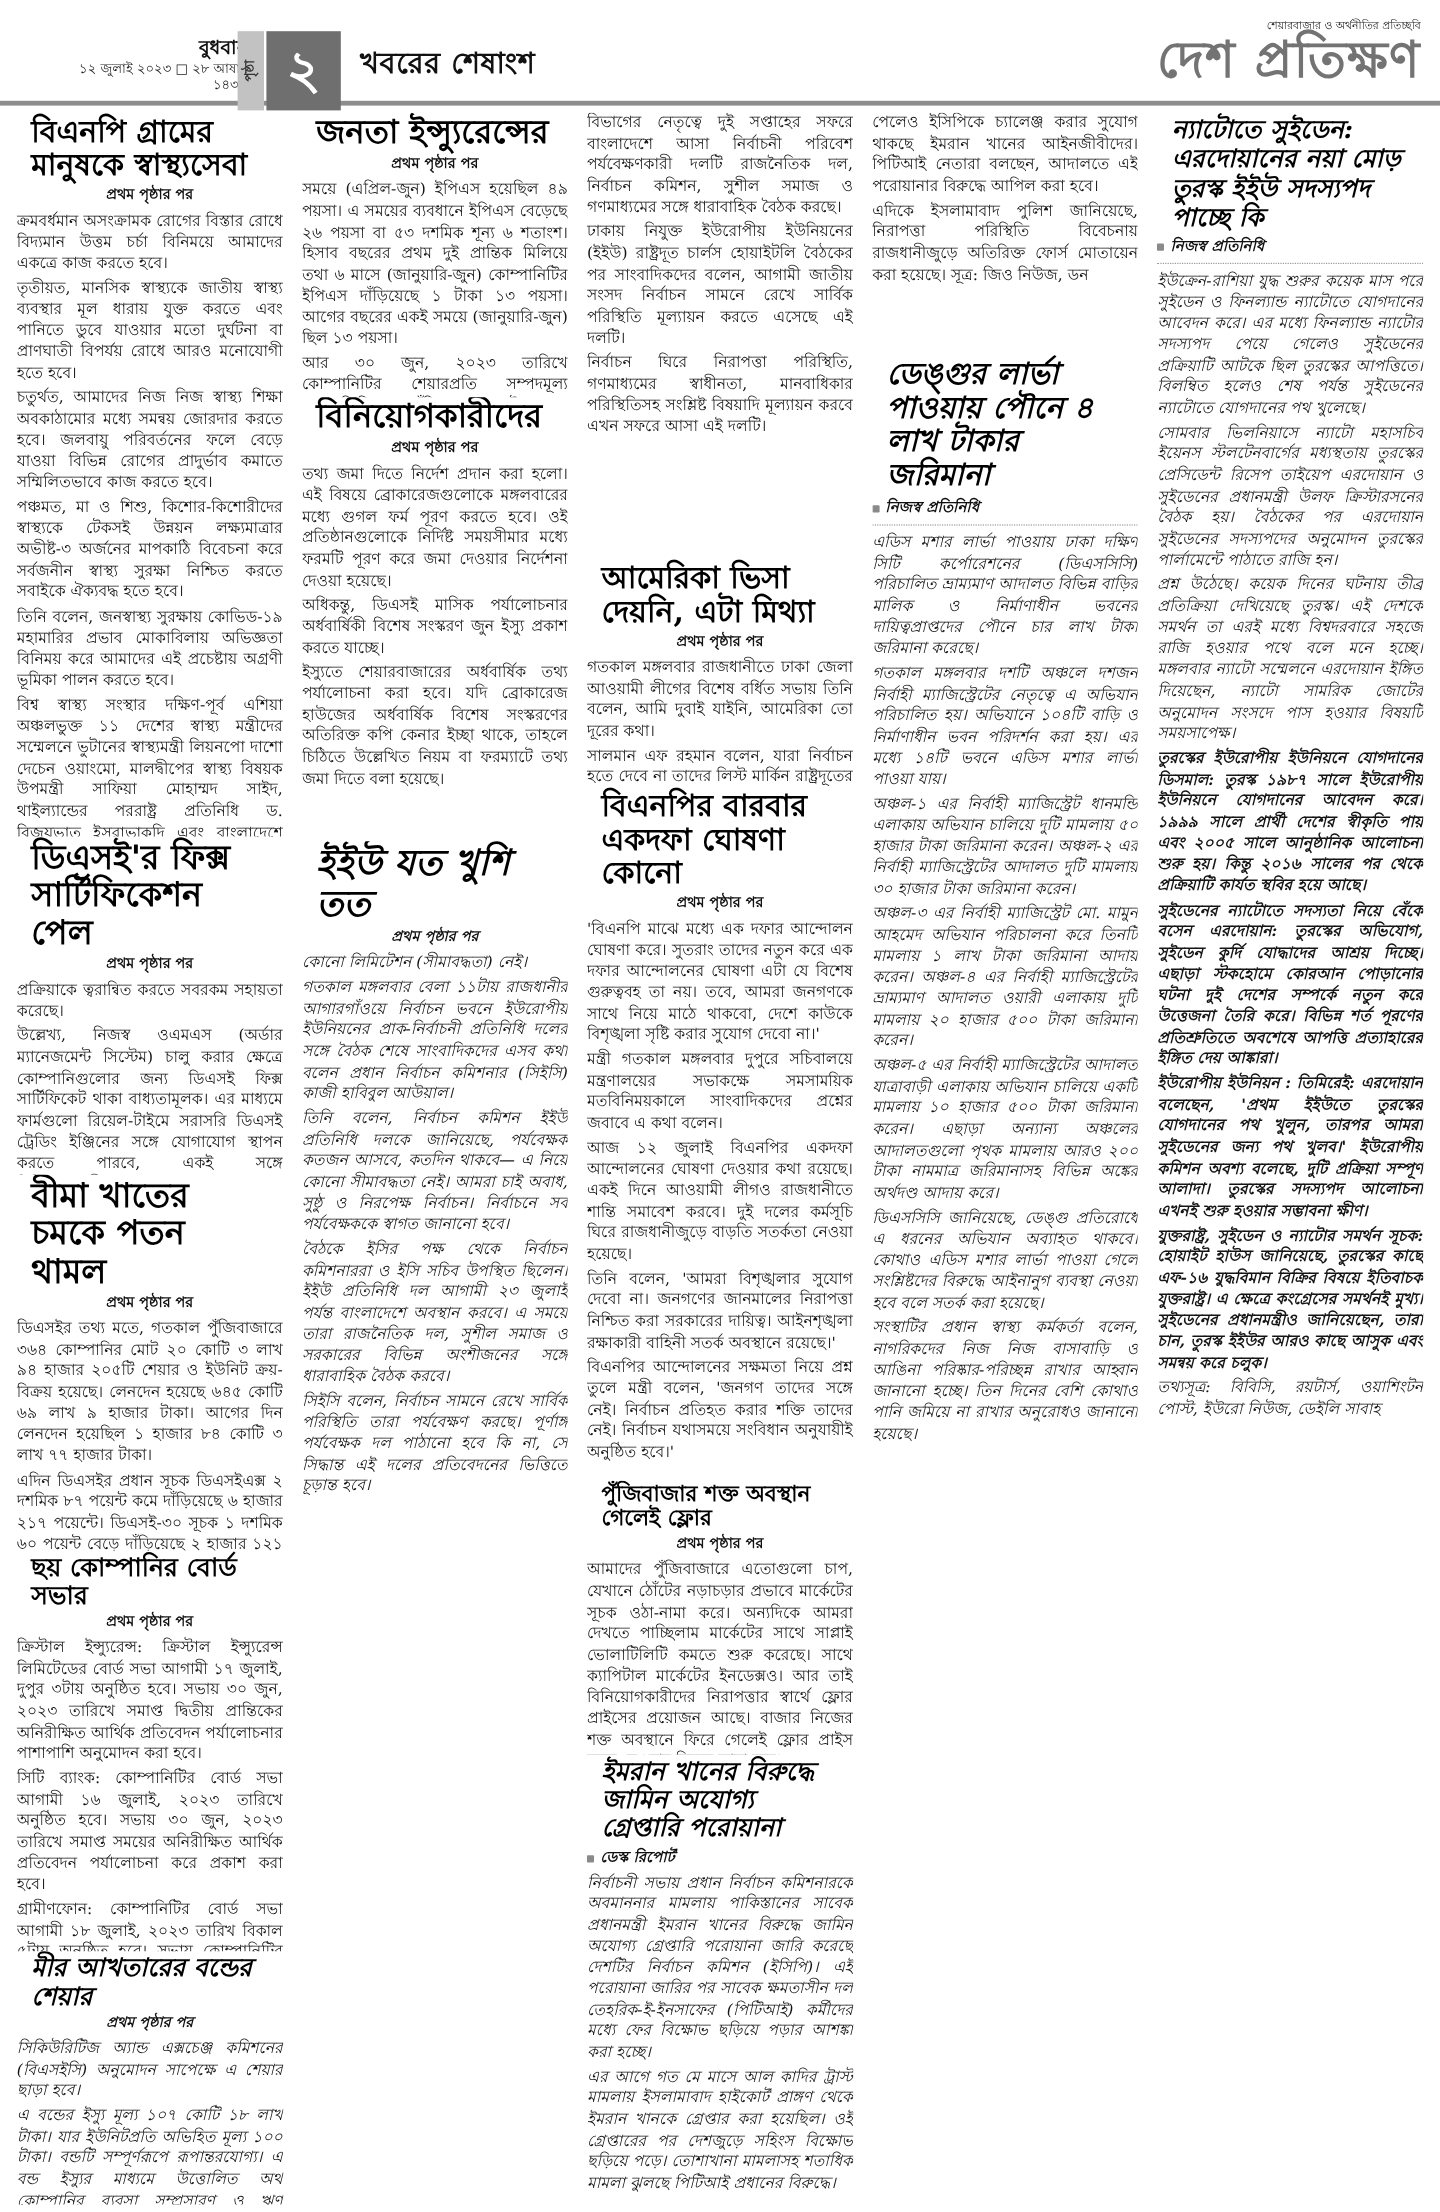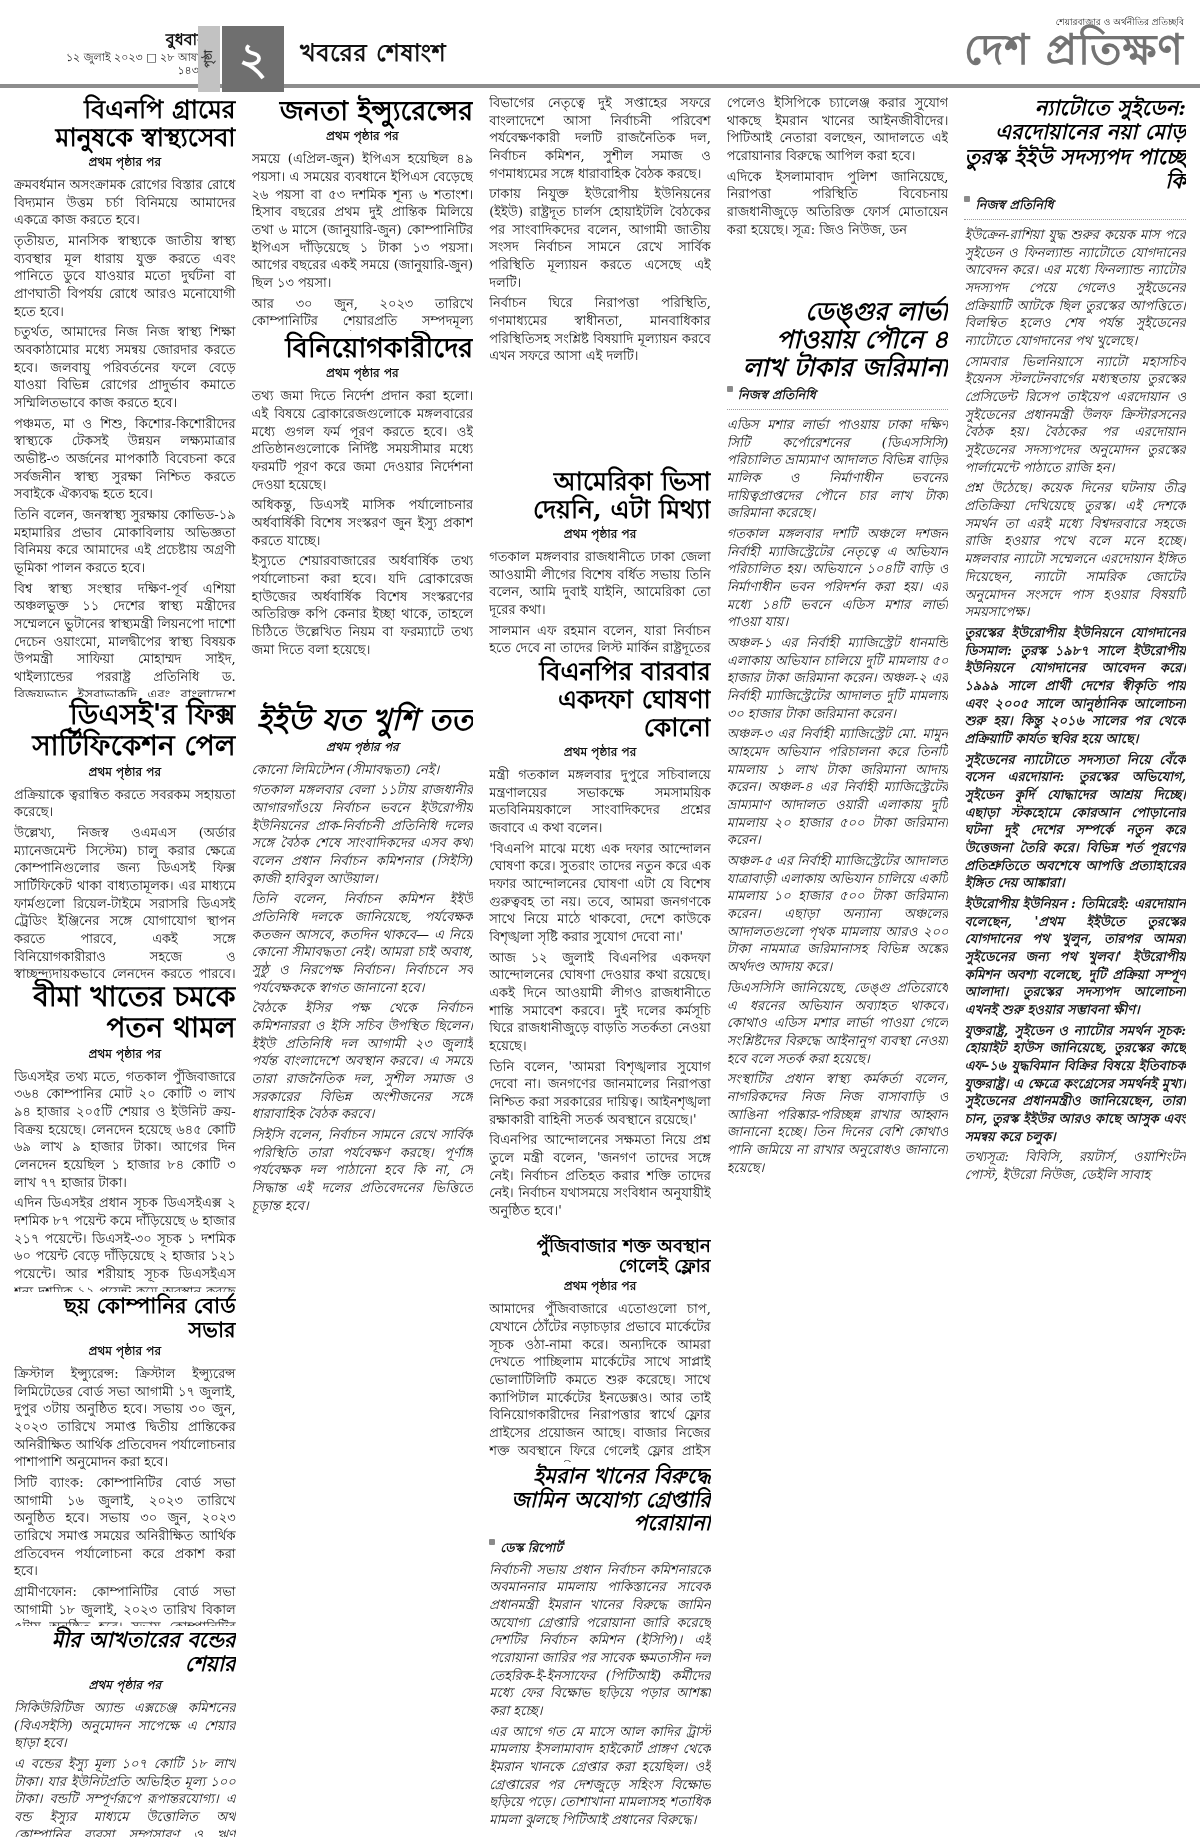--- a/index.html
+++ b/index.html
@@ -22,25 +22,25 @@
   .page-number-box span{color:#fff;font-size:44px;font-weight:bold;line-height:1;}
   .section-title{position:absolute;top:34px;left:300px;font-size:24px;font-weight:bold;letter-spacing:.5px;}
   .logo-block{position:absolute;top:18px;right:16px;text-align:right;line-height:1;}
   .logo-tagline{font-size:9px;color:#222;margin-bottom:2px;}
   .logo-name{font-size:42px;font-weight:900;letter-spacing:1px;color:#737373;}
   
   .page-body{position:absolute;top:94px;left:14px;width:1172px;bottom:6px;display:flex;gap:16px;}
   .col{flex:1 1 0;min-width:0;display:flex;flex-direction:column;overflow:hidden;}
   .block{overflow:hidden;flex:0 0 auto;}
   .block.fill{flex:1 1 auto;font-style:italic;}
-  .headline{font-weight:bold;text-align:right;line-height:1.12;margin:2px 0 1px;color:#000;}
+  .headline{font-weight:bold;text-align:left;line-height:1.12;margin:2px 12px 1px;color:#000;}
   .h26{font-size:25px;} .h23{font-size:28px;} .h22{font-size:21px;}
   .h27{font-size:27px;} .h30{font-size:30px;} .h18{font-size:18px;}
   .continued{font-size:12px;font-weight:bold;text-align:center;margin:1px 0 3px;}
-  .byline{font-size:12.5px;font-weight:bold;text-align:left;margin:4px 0 2px;display:flex;gap:5px;}
+  .byline{font-size:12.5px;font-weight:bold;text-align:left;margin:4px 0 2px;display:flex;align-items:center;gap:5px;}
   .byline .bullet{width:6px;height:6px;background:#8a8a8a;display:inline-block;border-radius:1px;}
   .dotrule{border-top:1.5px dotted #999;margin:3px 0 6px;}
   .article-body{font-size:13px;line-height:1.36;text-align:justify;color:#141414;}
   .article-body p{margin:0 0 3px;}
   .article-body p.inline-subhead{font-weight:bold;}
 </style>
 </head>
 <body>
 
 <div class="masthead">
@@ -159,22 +159,22 @@
       <div class="continued">প্রথম পৃষ্ঠার পর</div>
       <div class="article-body">
           <p>গতকাল মঙ্গলবার রাজধানীতে ঢাকা জেলা আওয়ামী লীগের বিশেষ বর্ধিত সভায় তিনি বলেন, আমি দুবাই যাইনি, আমেরিকা তো দূরের কথা।</p>
           <p>সালমান এফ রহমান বলেন, যারা নির্বাচন হতে দেবে না তাদের লিস্ট মার্কিন রাষ্ট্রদূতের কাছে দেবে আওয়ামী লীগ। সরকারের উন্নয়নের বার্তা জনগণের কাছে পৌঁছে দেওয়ারও নির্দেশ দেন সালমান এফ রহমান।</p>
         </div>
     </div>
     <div class="block" style="height:578px">
       <div class="headline h26">বিএনপির বারবার একদফা ঘোষণা কোনো</div>
       <div class="continued">প্রথম পৃষ্ঠার পর</div>
       <div class="article-body">
+          <p>'বিএনপি মাঝে মধ্যে এক দফার আন্দোলন ঘোষণা করে। সুতরাং তাদের নতুন করে এক দফার আন্দোলনের ঘোষণা এটা যে বিশেষ গুরুত্ববহ তা নয়। তবে, আমরা জনগণকে সাথে নিয়ে মাঠে থাকবো, দেশে কাউকে বিশৃঙ্খলা সৃষ্টি করার সুযোগ দেবো না।'</p>
           <p>মন্ত্রী গতকাল মঙ্গলবার দুপুরে সচিবালয়ে মন্ত্রণালয়ের সভাকক্ষে সমসাময়িক মতবিনিময়কালে সাংবাদিকদের প্রশ্নের জবাবে এ কথা বলেন।</p>
-          <p>'বিএনপি মাঝে মধ্যে এক দফার আন্দোলন ঘোষণা করে। সুতরাং তাদের নতুন করে এক দফার আন্দোলনের ঘোষণা এটা যে বিশেষ গুরুত্ববহ তা নয়। তবে, আমরা জনগণকে সাথে নিয়ে মাঠে থাকবো, দেশে কাউকে বিশৃঙ্খলা সৃষ্টি করার সুযোগ দেবো না।'</p>
           <p>আজ ১২ জুলাই বিএনপির একদফা আন্দোলনের ঘোষণা দেওয়ার কথা রয়েছে। একই দিনে আওয়ামী লীগও রাজধানীতে শান্তি সমাবেশ করবে। দুই দলের কর্মসূচি ঘিরে রাজধানীজুড়ে বাড়তি সতর্কতা নেওয়া হয়েছে।</p>
           <p>তিনি বলেন, 'আমরা বিশৃঙ্খলার সুযোগ দেবো না। জনগণের জানমালের নিরাপত্তা নিশ্চিত করা সরকারের দায়িত্ব। আইনশৃঙ্খলা রক্ষাকারী বাহিনী সতর্ক অবস্থানে রয়েছে।'</p>
           <p>বিএনপির আন্দোলনের সক্ষমতা নিয়ে প্রশ্ন তুলে মন্ত্রী বলেন, 'জনগণ তাদের সঙ্গে নেই। নির্বাচন প্রতিহত করার শক্তি তাদের নেই। নির্বাচন যথাসময়ে সংবিধান অনুযায়ীই অনুষ্ঠিত হবে।'</p>
         </div>
     </div>
     <div class="block" style="height:228px">
       <div class="headline h18">পুঁজিবাজার শক্ত অবস্থান গেলেই ফ্লোর</div>
       <div class="continued">প্রথম পৃষ্ঠার পর</div>
       <div class="article-body">
           <p>আমাদের পুঁজিবাজারে এতোগুলো চাপ, যেখানে ঠোঁটের নড়াচড়ার প্রভাবে মার্কেটের সূচক ওঠা-নামা করে। অন্যদিকে আমরা দেখতে পাচ্ছিলাম মার্কেটের সাথে সাপ্লাই ভোলাটিলিটি কমতে শুরু করেছে। সাথে ক্যাপিটাল মার্কেটের ইনডেক্সও। আর তাই বিনিয়োগকারীদের নিরাপত্তার স্বার্থে ফ্লোর প্রাইসের প্রয়োজন আছে। বাজার নিজের শক্ত অবস্থানে ফিরে গেলেই ফ্লোর প্রাইস তুলে নেওয়ার বিষয়ে ভাবা হবে।</p>

